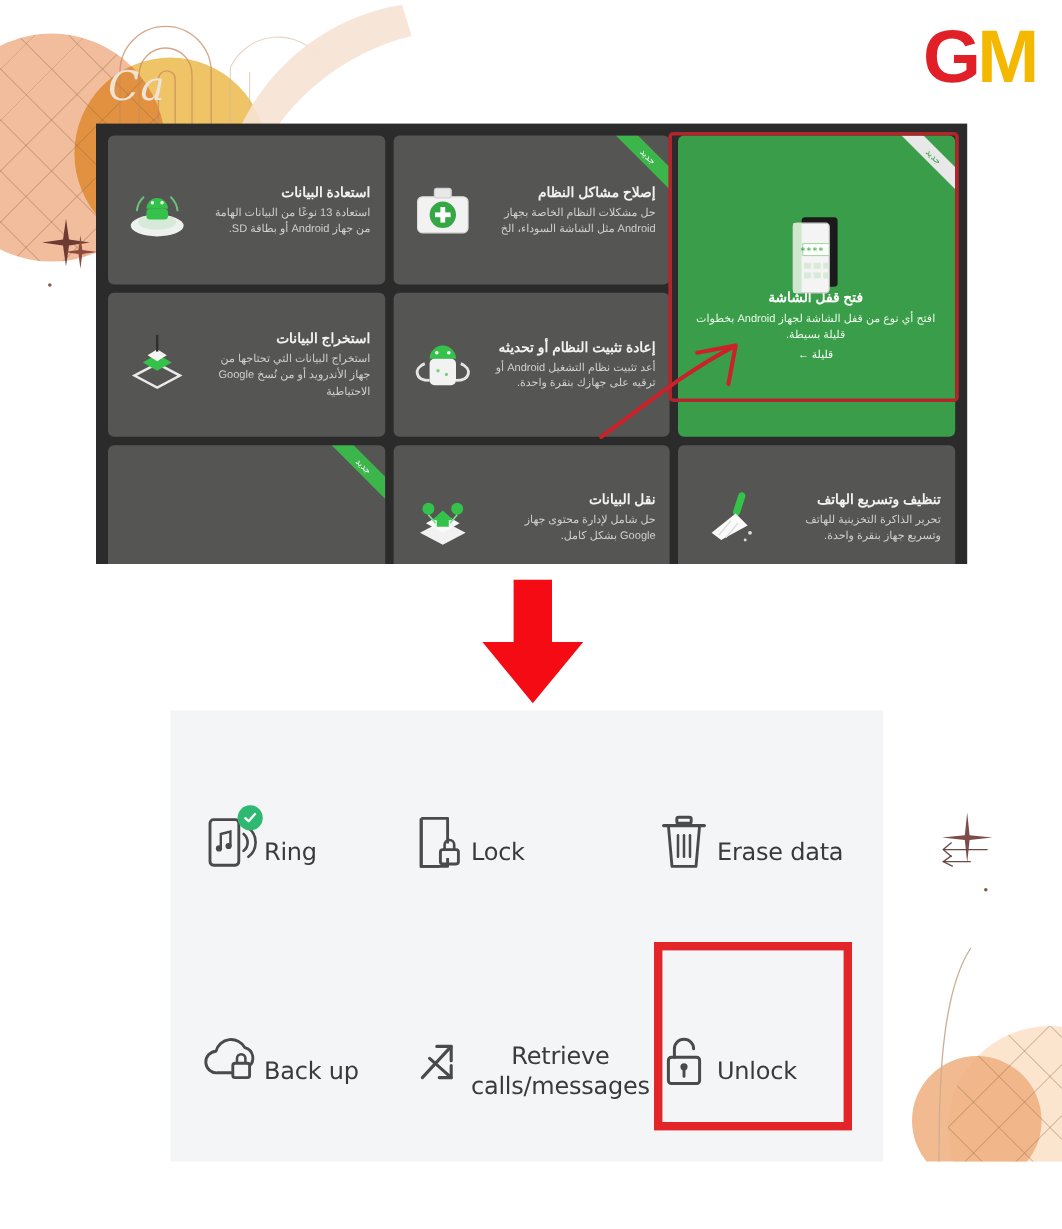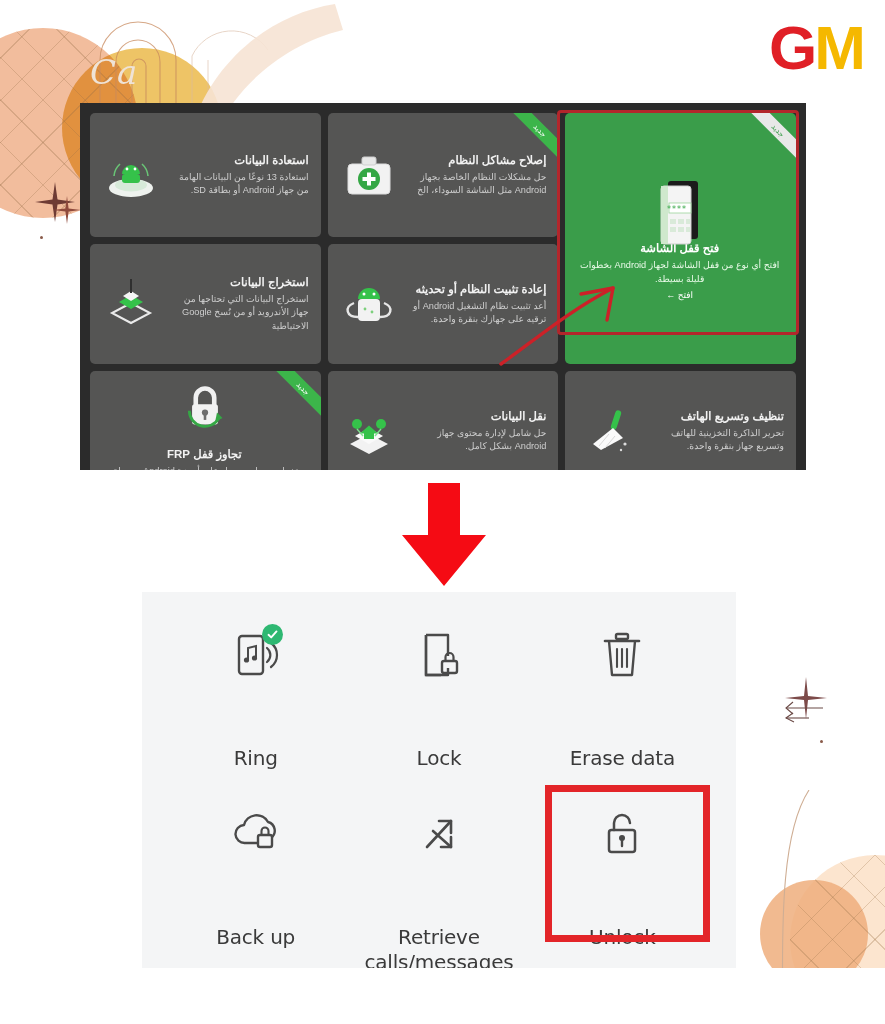--- a/index.html
+++ b/index.html
@@ -126,22 +126,22 @@
   .light-panel {
     position:absolute; left:142px; top:592px; width:594px; height:393px;
     background:#f4f5f6;
   }
   .opt-grid {
     display:grid; grid-template-columns:1fr 1fr 1fr; grid-template-rows:1fr 1fr;
     width:100%; height:100%;
     padding:18px 22px 10px 22px;
   }
   .opt {
-    display:flex; flex-direction:column; align-items:center; justify-content:flex-start;
-    padding-top:18px; position:relative;gap:48px;
+    display:flex; flex-direction:row; align-items:center; justify-content:flex-start;
+    padding-top:18px; position:relative;
   }
   .opt-icon { width:56px; height:56px; position:relative; margin-bottom:14px; }
   .opt-label {
     font-size:20px; color:#3a3a3a; text-align:center; line-height:1.25;
     font-family:"DejaVu Sans", sans-serif; letter-spacing:-.2px;
   }
   .check-badge {
     position:absolute; width:21px; height:21px; border-radius:50%;
     background:#2eb872; left:50%; margin-left:6px; top:-4px;
     display:flex; align-items:center; justify-content:center;
@@ -293,21 +293,21 @@
                   <rect x="34" y="42" width="4" height="5"></rect>
                 <rect x="18" y="50" width="6" height="5"></rect>
                   <rect x="26" y="50" width="6" height="5"></rect>
                   <rect x="34" y="50" width="4" height="5"></rect>
               </g>
             </svg>
           </div>
           <div class="card-texts">
             <div class="card-title">فتح قفل الشاشة</div>
             <div class="card-desc">افتح أي نوع من قفل الشاشة لجهاز Android بخطوات قليلة بسيطة.</div>
-            <div class="card-cta">افتح  ←</div>
+            <div class="card-cta">قليلة  ←</div>
           </div>
         </div>
       </div>
 
       <div class="card">
         <div class="card-inner">
           <div class="card-art">
             <svg viewBox="0 0 62 62" width="62" height="62">
               <path d="M20 26 a11 11 0 0 1 22 0 z" fill="#35c24a"></path>
               <rect x="20" y="26" width="22" height="22" rx="4" fill="#f2f2f2"></rect>
@@ -376,45 +376,29 @@
               <circle cx="19" cy="24" r="5" fill="#35c24a"></circle>
                 <circle cx="43" cy="24" r="5" fill="#35c24a"></circle>
               <g stroke="#7fe08f" stroke-width="1.4">
                   <path d="M19 29 L25 36"></path>
                   <path d="M43 29 L37 36"></path>
                 </g>
             </svg>
           </div>
           <div class="card-texts">
             <div class="card-title">نقل البيانات</div>
-            <div class="card-desc">حل شامل لإدارة محتوى جهاز Android بشكل كامل.</div>
+            <div class="card-desc">حل شامل لإدارة محتوى جهاز Google بشكل كامل.</div>
           </div>
         </div>
       </div>
 
       <div class="card centered">
         <div class="ribbon">
             <span>جديد</span>
           </div>
-        <div class="card-inner">
-          <div class="card-art">
-            <svg viewBox="0 0 62 52" width="58" height="48">
-              <path d="M21 24 L21 16 a10 10 0 0 1 20 0 L41 24" fill="none" stroke="#f0f0f0" stroke-width="5"></path>
-              <rect x="17" y="23" width="28" height="22" rx="3" fill="#f2f2f2"></rect>
-              <circle cx="31" cy="32" r="3.4" fill="#6e6e6e"></circle>
-              <rect x="29.6" y="33" width="2.8" height="7" fill="#6e6e6e"></rect>
-              <path d="M14 30 a17 17 0 0 0 32 8" fill="none" stroke="#35a745" stroke-width="3"></path>
-              <path d="M44 32 L50 38 L42 42 Z" fill="#35a745"></path>
-            </svg>
-          </div>
-          <div class="card-texts">
-            <div class="card-title">تجاوز قفل FRP</div>
-            <div class="card-desc">تخطي حساب جوجل على أجهزة Android بسهولة.</div>
-          </div>
-        </div>
       </div>
 
     </div>
   </div>
 
   <div class="green-outline"></div>
 
   <svg class="hand-arrow" width="135" height="90" viewBox="0 0 135 90">
     <path d="M6 86 C 40 62, 72 34, 118 10" fill="none" stroke="#cc2128" stroke-width="3.4" stroke-linecap="round"></path>
     <path d="M118 10 L86 16 M118 10 L112 42" fill="none" stroke="#cc2128" stroke-width="3.4" stroke-linecap="round"></path>

